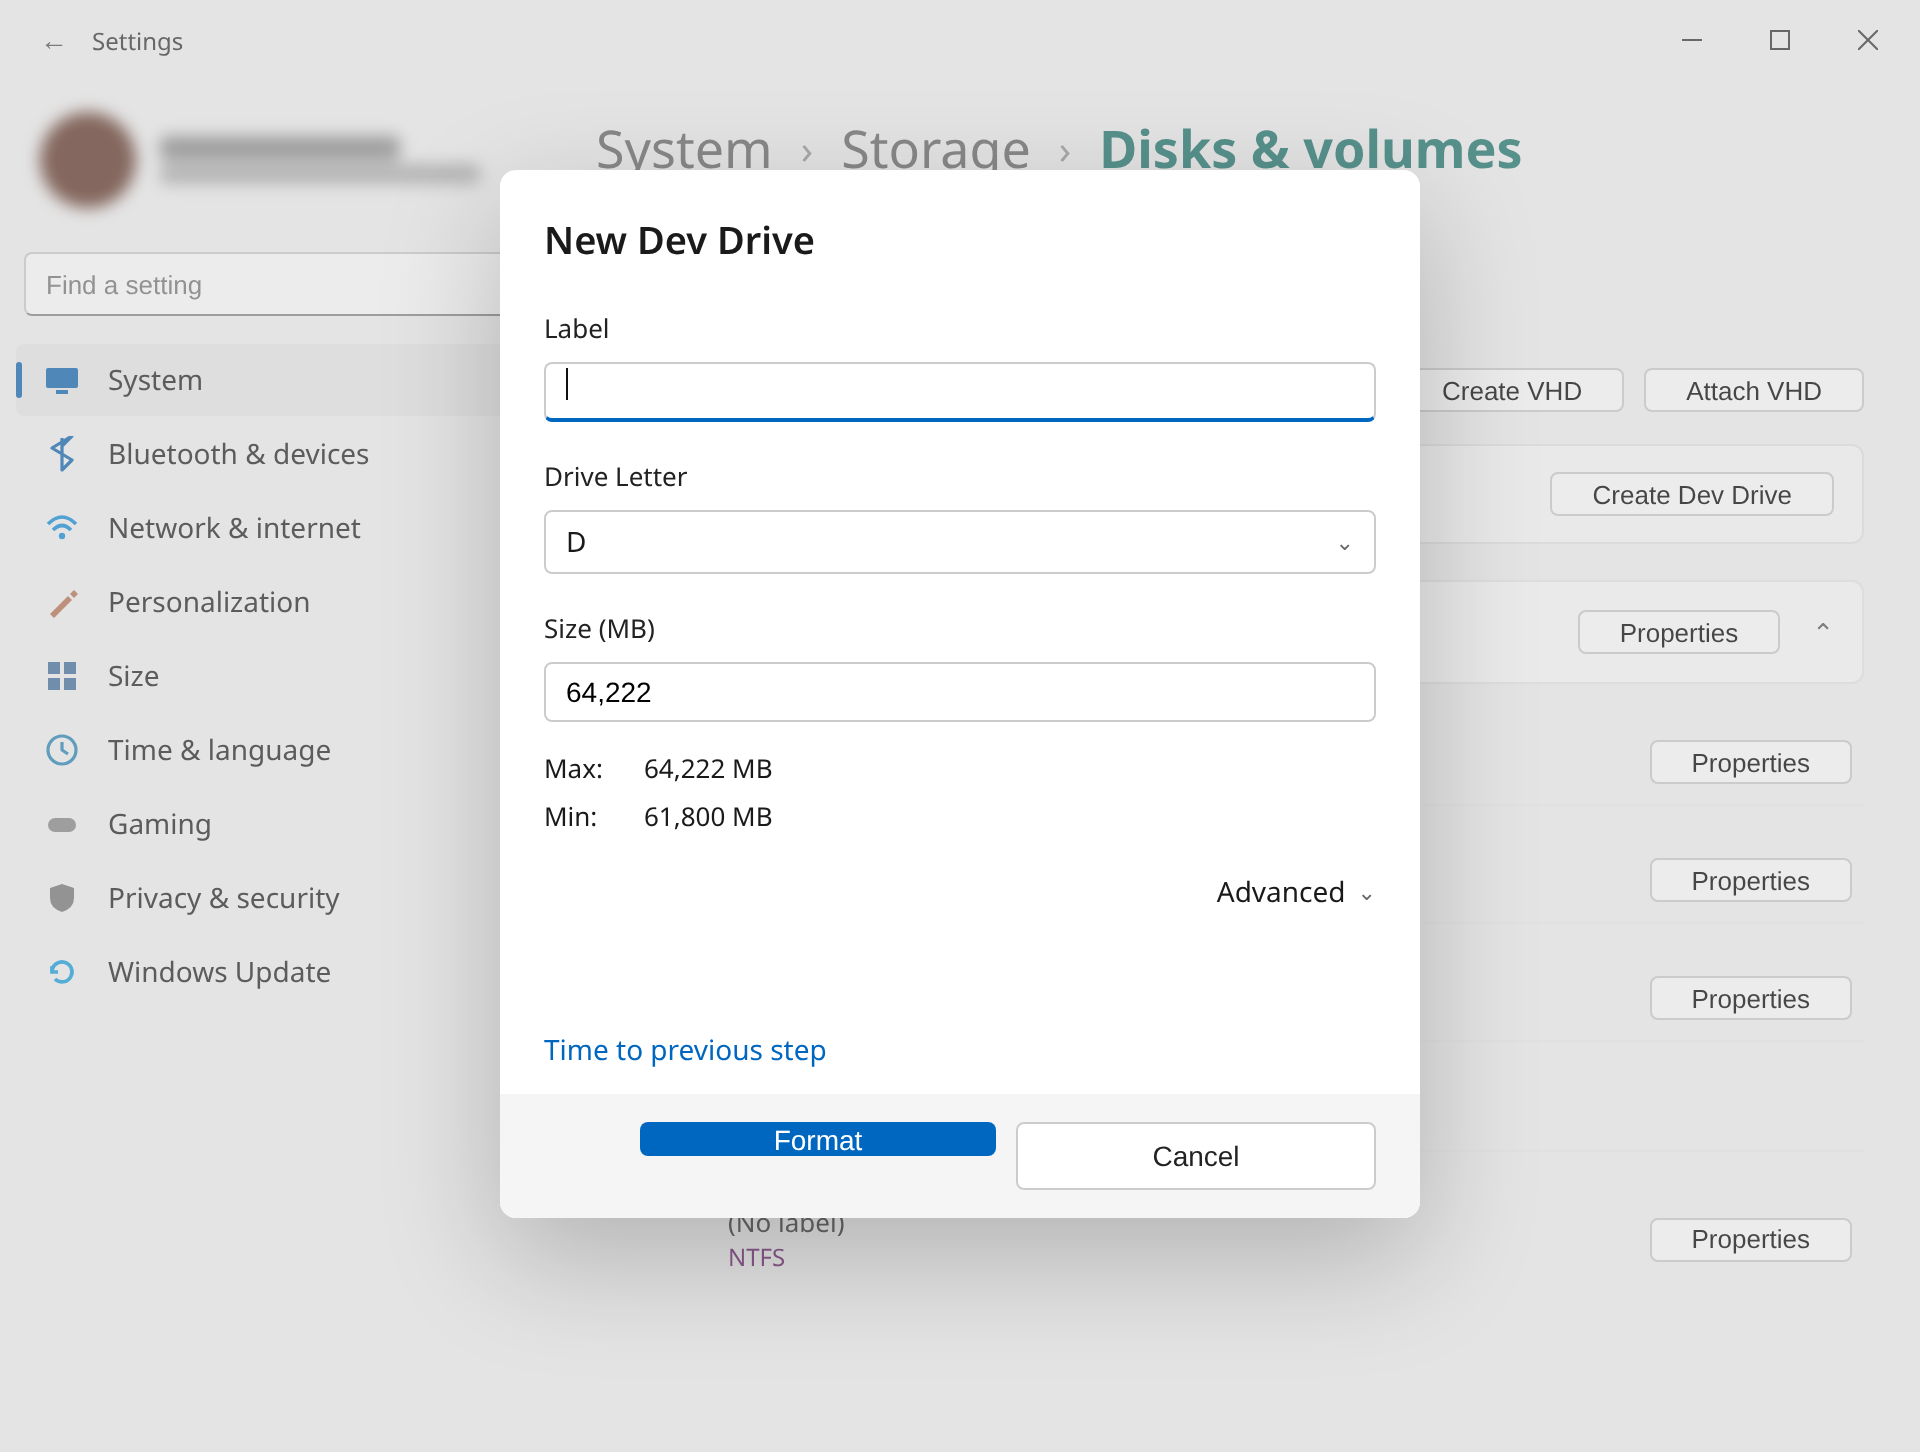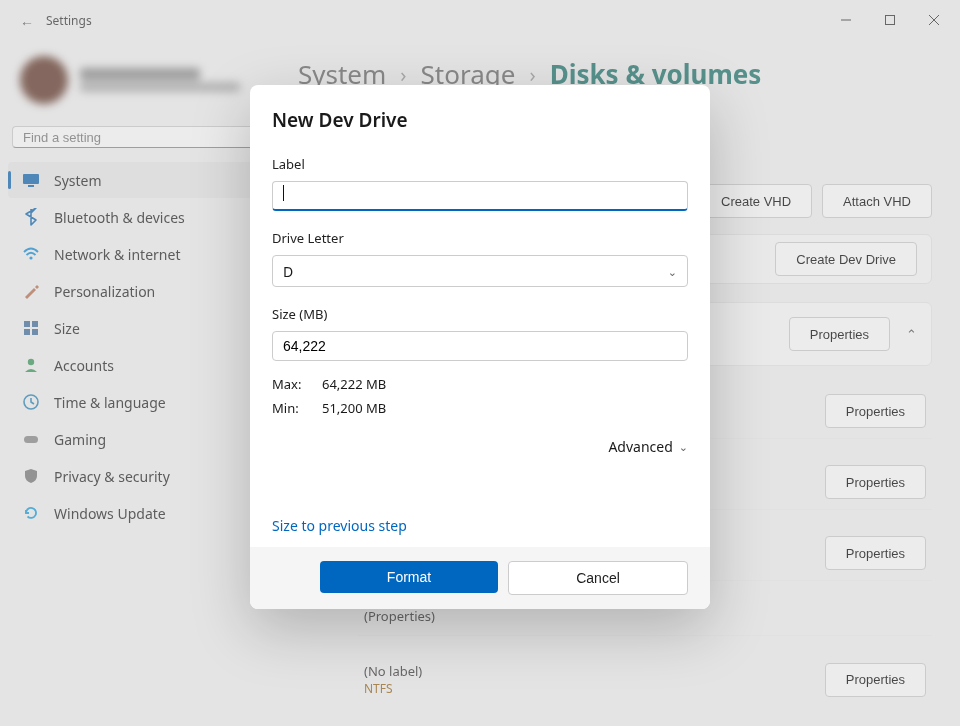--- a/index.html
+++ b/index.html
@@ -14,65 +14,65 @@
 
   .main { display: flex; height: calc(100% - 40px); }
   .sidebar { width: 288px; padding: 8px 0 8px 8px; display: flex; flex-direction: column; }
   .profile { display:flex; align-items:center; gap:12px; padding: 8px 12px 16px; filter: blur(4px); }
   .avatar { width:48px; height:48px; border-radius:50%; background:#632; }
   .profile-txt { display:flex; flex-direction:column; gap:2px; }
   .profile-name { width:120px; height:12px; background:#888; border-radius:3px; }
   .profile-email { width:160px; height:10px; background:#aaa; border-radius:3px; }
 
   .search-wrap { position:relative; margin: 6px 12px 14px 4px; }
-  .search { width:100%; height:22px; border:1px solid #ccc; background:#fff; border-radius:4px; padding:0 30px 0 10px; font-size:13px; color:#666; border-bottom:1px solid #888; }
+  .search { width:100%; height:32px; border:1px solid #ccc; background:#fff; border-radius:4px; padding:0 30px 0 10px; font-size:13px; color:#666; border-bottom:1px solid #888; }
   .search-icon { position:absolute; right:8px; top:8px; color:#666; font-size:13px; pointer-events:none; }
 
   .nav { display:flex; flex-direction:column; gap:1px; }
   .nav-item { display:flex; align-items:center; gap:14px; height:36px; padding:0 10px 0 14px; border-radius:4px; cursor:pointer; position:relative; }
   .nav-item.active { background:#eaeaea; }
   .nav-item.active::before { content:""; position:absolute; left:0; top:9px; width:3px; height:18px; background:#0067c0; border-radius:2px; }
   .nav-icon { width:18px; height:18px; display:flex; align-items:center; justify-content:center; }
   .nav-label { font-size:14px; color:#222; }
 
   .content { flex:1; padding: 16px 28px 0 10px; overflow:hidden; position:relative; }
   .breadcrumb { display:flex; align-items:center; gap:14px; font-size:26px; color:#666; }
   .breadcrumb .sep { color:#999; font-size:20px; }
   .breadcrumb .last { color:#0f766e; font-weight:700; }
   .breadcrumb a { color:#666; text-decoration:none; }
 
   .section { margin-top: 92px; display:flex; flex-direction:column; gap:8px; }
   .row { display:flex; align-items:center; justify-content:flex-end; gap:10px; }
-  .btn-outline { height:34px; padding:0 20px; border:1px solid #ccc; background:#fff; border-radius:4px; font-size:13px; cursor:pointer; }
+  .btn-outline { height:22px; padding:0 20px; border:1px solid #ccc; background:#fff; border-radius:4px; font-size:13px; cursor:pointer; }
   .dev-note { height:50px; display:flex; align-items:center; justify-content:space-between; border:1px solid #e5e5e5; border-radius:6px; background:#fafafa; padding:0 14px; margin-top:8px; }
   .dev-link { color:#0067c0; }
   .prop-row { display:flex; align-items:center; justify-content:flex-end; gap:16px; border:1px solid #e8e8e8; border-radius:6px; background:#fcfcfc; padding:14px; margin-top:10px; }
   .prop-expander { font-size:13px; color:#555; }
   .disk-list { padding-left:60px; margin-top:10px; display:flex; flex-direction:column; gap:16px; }
   .disk-item { display:flex; align-items:center; justify-content:flex-end; border-bottom:1px solid #eee; padding:10px 6px; }
   .disk-label { font-size:13px; color:#333; margin-right:auto; }
-  .disk-sub { font-size:12px; color:#a16207; display:block; }
+  .disk-sub { font-size:12px; color:#701a75; display:block; }
 
   
   .scrim { position:absolute; inset:0; background:rgba(200,200,200,0.35); }
   .dialog { position:absolute; left:250px; top:85px; width:460px; background:#fff; border-radius:8px; box-shadow:0 20px 60px rgba(0,0,0,0.22); display:flex; flex-direction:column; }
   .dialog-body { padding:22px 22px 12px; }
   .dialog-title { font-size:19px; font-weight:600; margin-bottom:22px; }
   .form-group { margin-bottom:18px; }
   .form-label { font-size:13px; color:#222; margin-bottom:8px; display:block; }
   .text-input { width:100%; height:30px; border:1px solid #ccc; border-radius:4px; padding:0 10px; font-size:14px; }
   .text-input.focused { border-bottom:2px solid #0067c0; }
   .cursor { display:inline-block; width:1px; height:16px; background:#111; vertical-align:middle; }
   .select-input { width:100%; height:32px; border:1px solid #ccc; border-radius:4px; padding:0 10px; font-size:14px; display:flex; align-items:center; justify-content:space-between; cursor:pointer; }
   .chev { color:#666; font-size:11px; }
   .minmax { display:grid; grid-template-columns:50px auto; row-gap:6px; font-size:13px; margin-top:-4px; }
   .advanced-row { display:flex; justify-content:flex-end; align-items:center; gap:6px; margin-top:20px; cursor:pointer; font-size:14px; }
   .prev-link { color:#0067c0; font-size:14px; margin-top:60px; cursor:pointer; display:inline-block; }
   .dialog-footer { background:#f5f5f5; padding:14px 22px; display:flex; gap:10px; border-radius:0 0 8px 8px; }
-  .btn-primary { flex:1; height:32px; border:none; border-radius:4px; background:#0067c0; color:#fff; font-size:14px; cursor:pointer;margin-left:48px; }
+  .btn-primary { flex:1; height:17px; border:none; border-radius:4px; background:#0067c0; color:#fff; font-size:14px; cursor:pointer;margin-left:48px; }
   .btn-secondary { flex:1; height:34px; border:1px solid #ccc; border-radius:4px; background:#fff; color:#222; font-size:14px; cursor:pointer; }
   .bg-muted { filter: saturate(0.85); }
 </style>
 </head>
 <body>
 
 <div class="bg-muted">
 <div class="titlebar">
   <div class="titlebar-left">
     <span class="back-arrow">←</span>
@@ -160,29 +160,20 @@
                 <rect x="10" y="2" width="6" height="6" fill="#3a6ea5"></rect>
                 <rect x="2" y="10" width="6" height="6" fill="#3a6ea5"></rect>
                 <rect x="10" y="10" width="6" height="6" fill="#3a6ea5"></rect>
               </svg>
             </span>
             <span class="nav-label">Size</span>
           </div>
           <div class="nav-item">
             <span class="nav-icon">
               <svg width="18" height="18" viewBox="0 0 18 18">
-                <circle cx="9" cy="6" r="3.2" fill="#2e9e52"></circle>
-                <path d="M3 16 q6-6 12 0" fill="#2e9e52"></path>
-              </svg>
-            </span>
-            <span class="nav-label">Accounts</span>
-          </div>
-          <div class="nav-item">
-            <span class="nav-icon">
-              <svg width="18" height="18" viewBox="0 0 18 18">
                 <circle cx="9" cy="9" r="7" fill="none" stroke="#1a88c4" stroke-width="1.6"></circle>
                 <path d="M9 5 v4 l3 2" fill="none" stroke="#1a88c4" stroke-width="1.6"></path>
               </svg>
             </span>
             <span class="nav-label">Time &amp; language</span>
           </div>
           <div class="nav-item">
             <span class="nav-icon">
               <svg width="18" height="18" viewBox="0 0 18 18">
                 <rect x="2" y="6" width="14" height="7" rx="3.5" fill="#888888"></rect>
@@ -279,27 +270,27 @@
 
     <div class="form-group">
       <label class="form-label">Size (MB)</label>
       <input class="text-input" value="64,222" style="">
     </div>
 
     <div class="minmax">
       <span>Max:</span>
       <span>64,222 MB</span>
       <span>Min:</span>
-      <span>51,200 MB</span>
+      <span>61,800 MB</span>
     </div>
 
     <div class="advanced-row">
       <span>Advanced</span>
       <span class="chev">⌄</span>
     </div>
 
-    <a class="prev-link">Size to previous step</a>
+    <a class="prev-link">Time to previous step</a>
   </div>
   <div class="dialog-footer">
     <button class="btn-primary">Format</button>
     <button class="btn-secondary">Cancel</button>
   </div>
 </div>
 
 </body></html>

